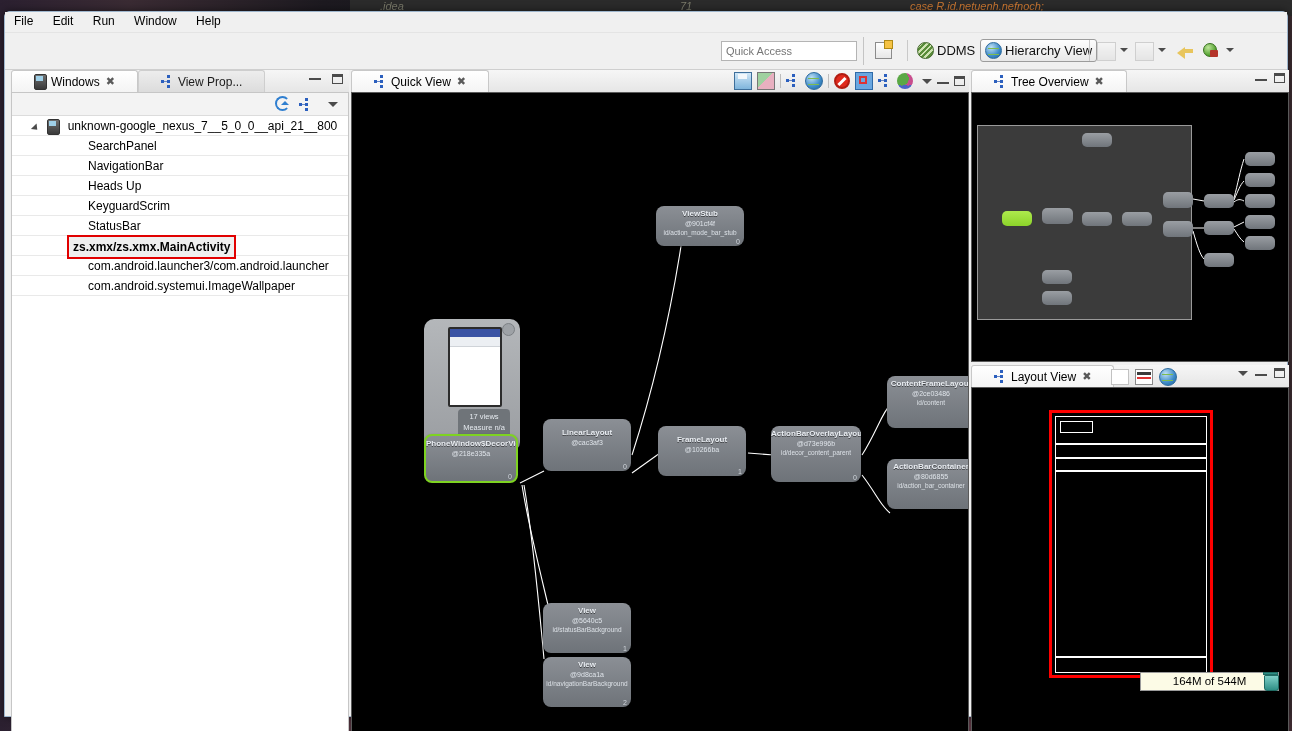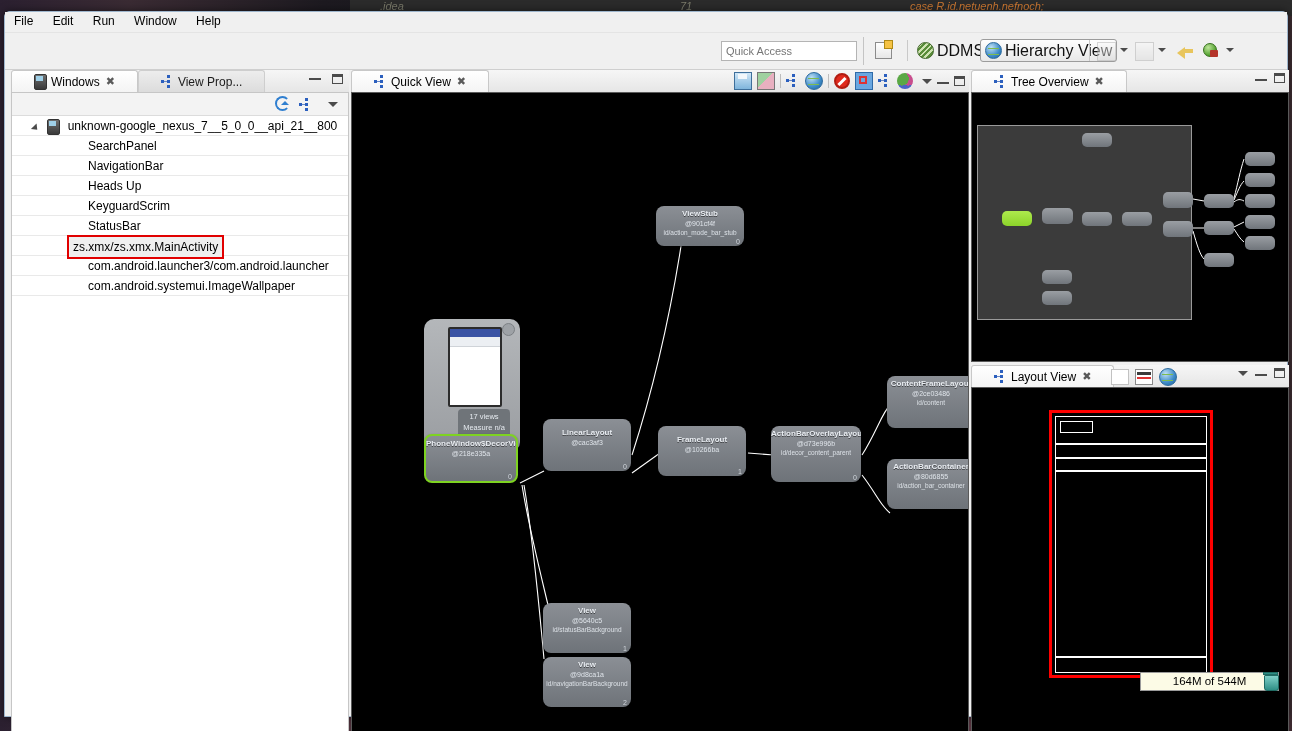--- a/index.html
+++ b/index.html
@@ -86,21 +86,21 @@
   }
   #quick-access{
     position:absolute;left:716px;top:8px;width:136px;height:20px;
     background:#fff;border:1px solid #b4b4b4;box-sizing:border-box;
     font-size:11px;color:#767676;padding:3px 4px;
   }
   #coolbar-sep1{position:absolute;left:858px;top:4px;width:1px;height:28px;background:#c4c4c4;}
   #coolbar-sep2{position:absolute;left:902px;top:7px;width:1px;height:21px;background:#c9c9c9;}
   #coolbar-sep3{position:absolute;left:1084px;top:7px;width:1px;height:21px;background:#c9c9c9;}
   .tbtn{position:absolute;top:6px;height:23px;display:flex;align-items:center;gap:3px;
-        font-size:16px;color:#111;box-sizing:border-box;padding:0 4px;}
+        font-size:13px;color:#111;box-sizing:border-box;padding:0 4px;}
   #persp-new{left:866px;width:26px;}
   #persp-ddms{left:908px;}
   #persp-hier{left:975px;border:1px solid #9c9c9c;border-radius:3px;
     background:linear-gradient(180deg,#fdfdfd,#e8e8e8);}
   .icn{display:inline-block;width:15px;height:15px;position:relative;flex:0 0 auto;}
   .icn-persp{background:linear-gradient(180deg,#fff,#e7e7e7);border:1px solid #8b8b8b;}
   .icn-persp::after{content:"";position:absolute;right:-2px;top:-3px;width:7px;height:7px;
      background:#f5c244;border:1px solid #b08a14;}
   .icn-ddms{border-radius:50%;background:
      repeating-linear-gradient(135deg,#5a8d3a 0 2px,#cfe3b2 2px 4px);
@@ -163,21 +163,21 @@
   .icn-refresh::after{content:"";position:absolute;right:-1px;top:-1px;border:4px solid transparent;border-bottom-color:#2f7fd0;}
   .tree-rows{position:absolute;left:0;top:23px;right:0;bottom:0;overflow:hidden;}
   .trow{height:20px;line-height:20px;border-bottom:1px solid #e9e9e9;font-size:12px;
         color:#000;white-space:nowrap;position:relative;padding-left:6px;box-sizing:border-box;}
   .trow .expander{display:inline-block;width:10px;height:10px;position:relative;vertical-align:middle;margin-right:2px;}
   .trow .expander::after{content:"";position:absolute;left:1px;top:2px;border-left:5px solid #4a4a4a;
      border-top:4px solid transparent;border-bottom:4px solid transparent;transform:rotate(45deg);}
   .trow.child{padding-left:76px;}
   .trow.selected{padding-left:0;}
   .sel-box{display:inline-block;margin-left:56px;padding:0 4px;border:1px solid #b9b9b9;
-     background:#efefef;font-weight:normal;}
+     background:#efefef;font-weight:bold;}
   .red-outline{outline:2px solid #e10000;outline-offset:-1px;}
 
   
   #center-panel{left:346px;top:0;width:618px;height:692px;}
   #center-tabrow{position:relative;height:22px;background:linear-gradient(180deg,#f6f6f6,#e6e6e6);}
   #center-tools{position:absolute;right:4px;top:2px;display:flex;align-items:center;gap:5px;}
   .ti{width:16px;height:16px;position:relative;}
   .ti-save{background:linear-gradient(180deg,#cfe6f7,#7fb5dc);border:1px solid #3e6f9b;}
   .ti-save::after{content:"";position:absolute;left:3px;top:1px;width:9px;height:5px;background:#f2f7fb;}
   .ti-layers{background:linear-gradient(135deg,#9fd1a0 45%,#e8b0c0 45%);border:1px solid #777;}

